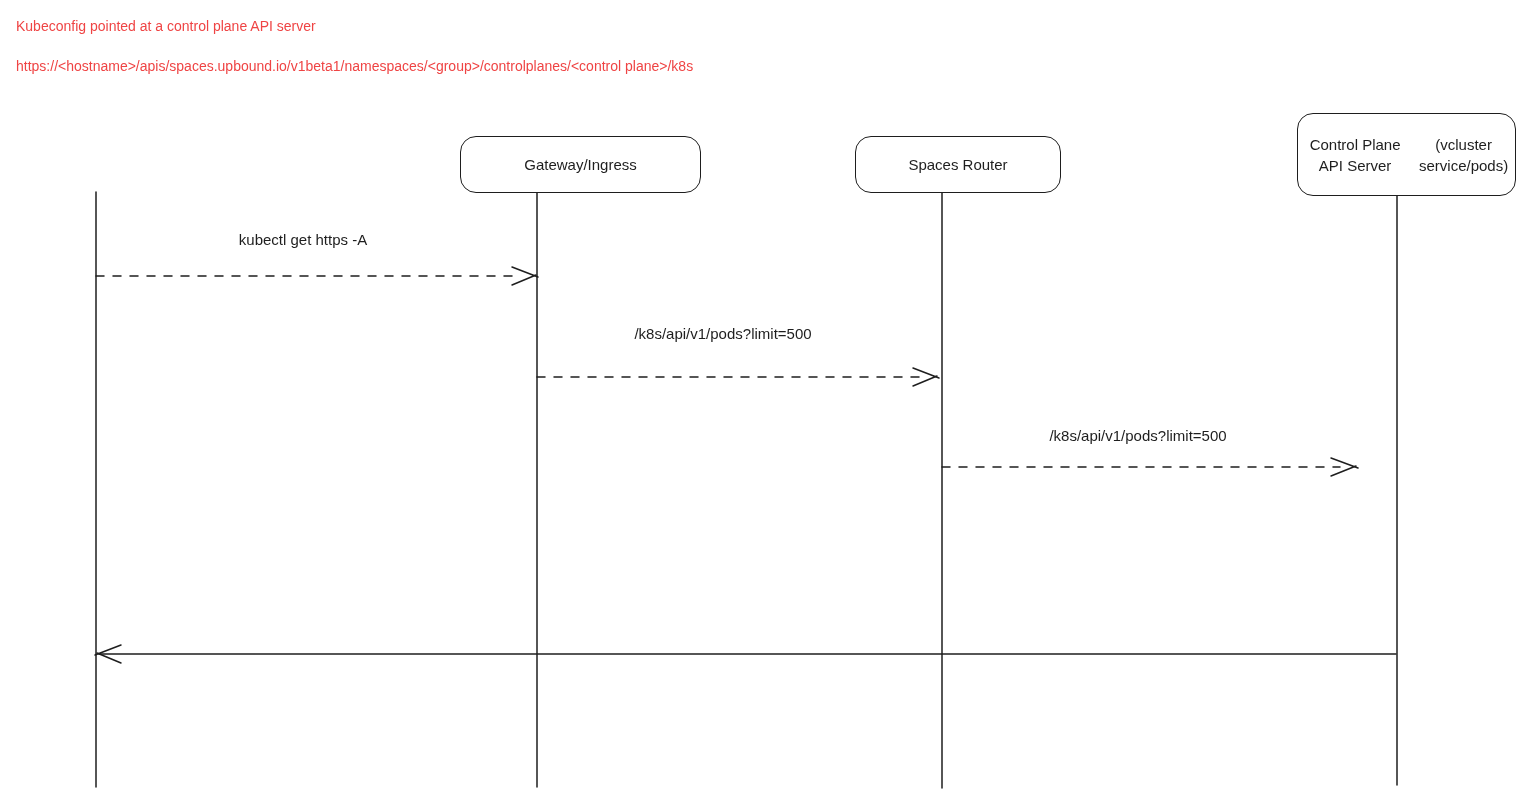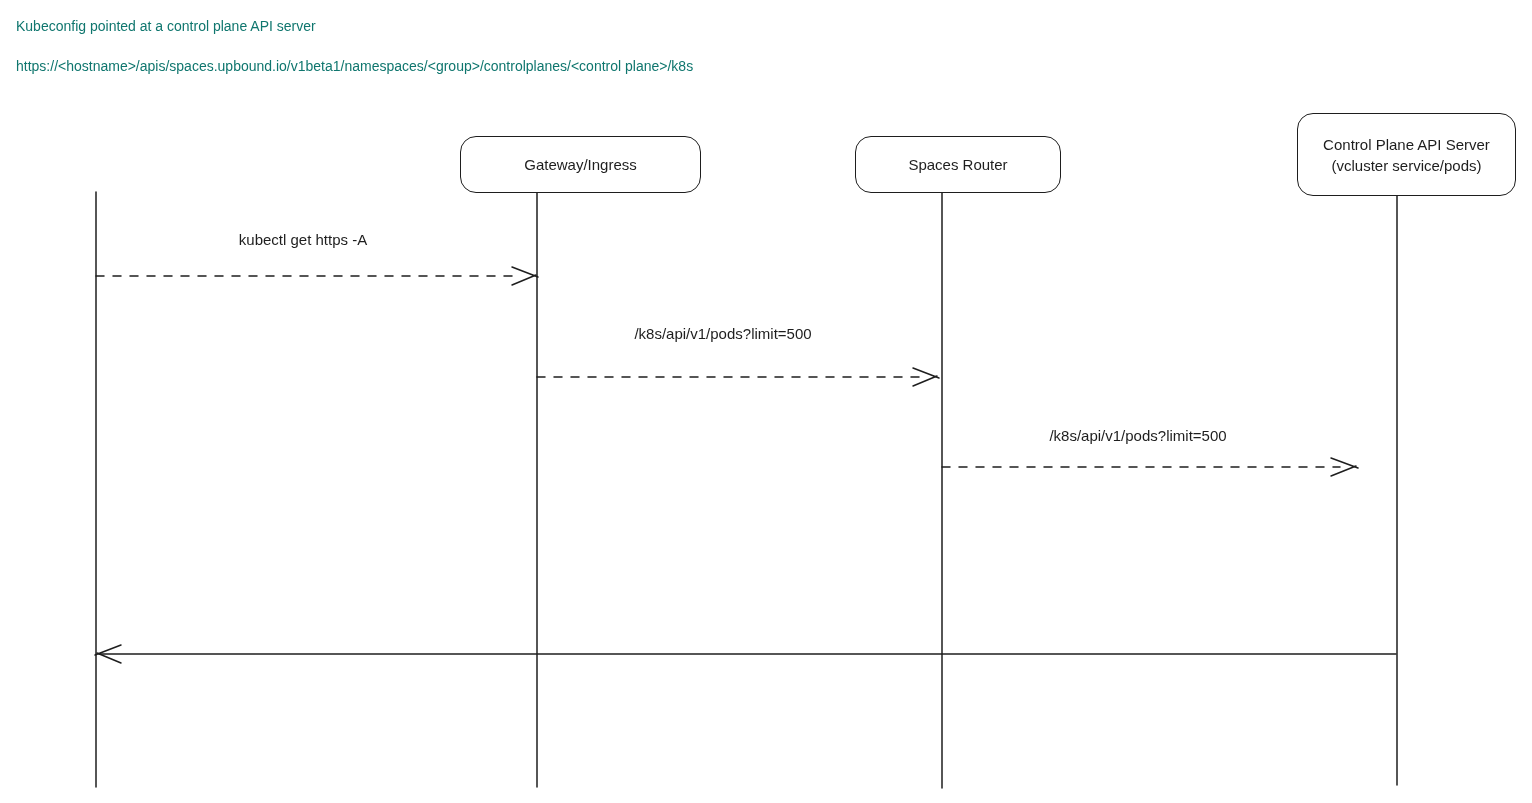--- a/index.html
+++ b/index.html
@@ -14,21 +14,21 @@
     background: #ffffff;
     font-family: "Liberation Sans", sans-serif;
     color: #1e1e1e;
     overflow: hidden;
   }
   .hdr {
     position: absolute;
     left: 16px;
     font-size: 14px;
     line-height: 16px;
-    color: #0f766e;
+    color: #ef4444;
     white-space: nowrap;
   }
   .hdr.line1 { top: 18px; }
   .hdr.line2 { top: 58px; }
 
   .wires {
     position: absolute;
     left: 0;
     top: 0;
   }
@@ -40,21 +40,21 @@
   }
   .wires .dashed { stroke-dasharray: 8 9; }
 
   .actor {
     position: absolute;
     box-sizing: border-box;
     background: #ffffff;
     border: 1.6px solid #1e1e1e;
     border-radius: 16px;
     display: flex;
-    flex-direction: column;
+    flex-direction: row;
     align-items: center;
     justify-content: center;
     text-align: center;
     font-size: 15px;
     line-height: 21px;
     color: #1e1e1e;
   }
   .actor-user          { left: 16px;   top: 137px; width: 160px; height: 56px; }
   .actor-gateway       { left: 460px;  top: 136px; width: 241px; height: 57px; }
   .actor-spaces-router { left: 855px;  top: 136px; width: 206px; height: 57px; }

